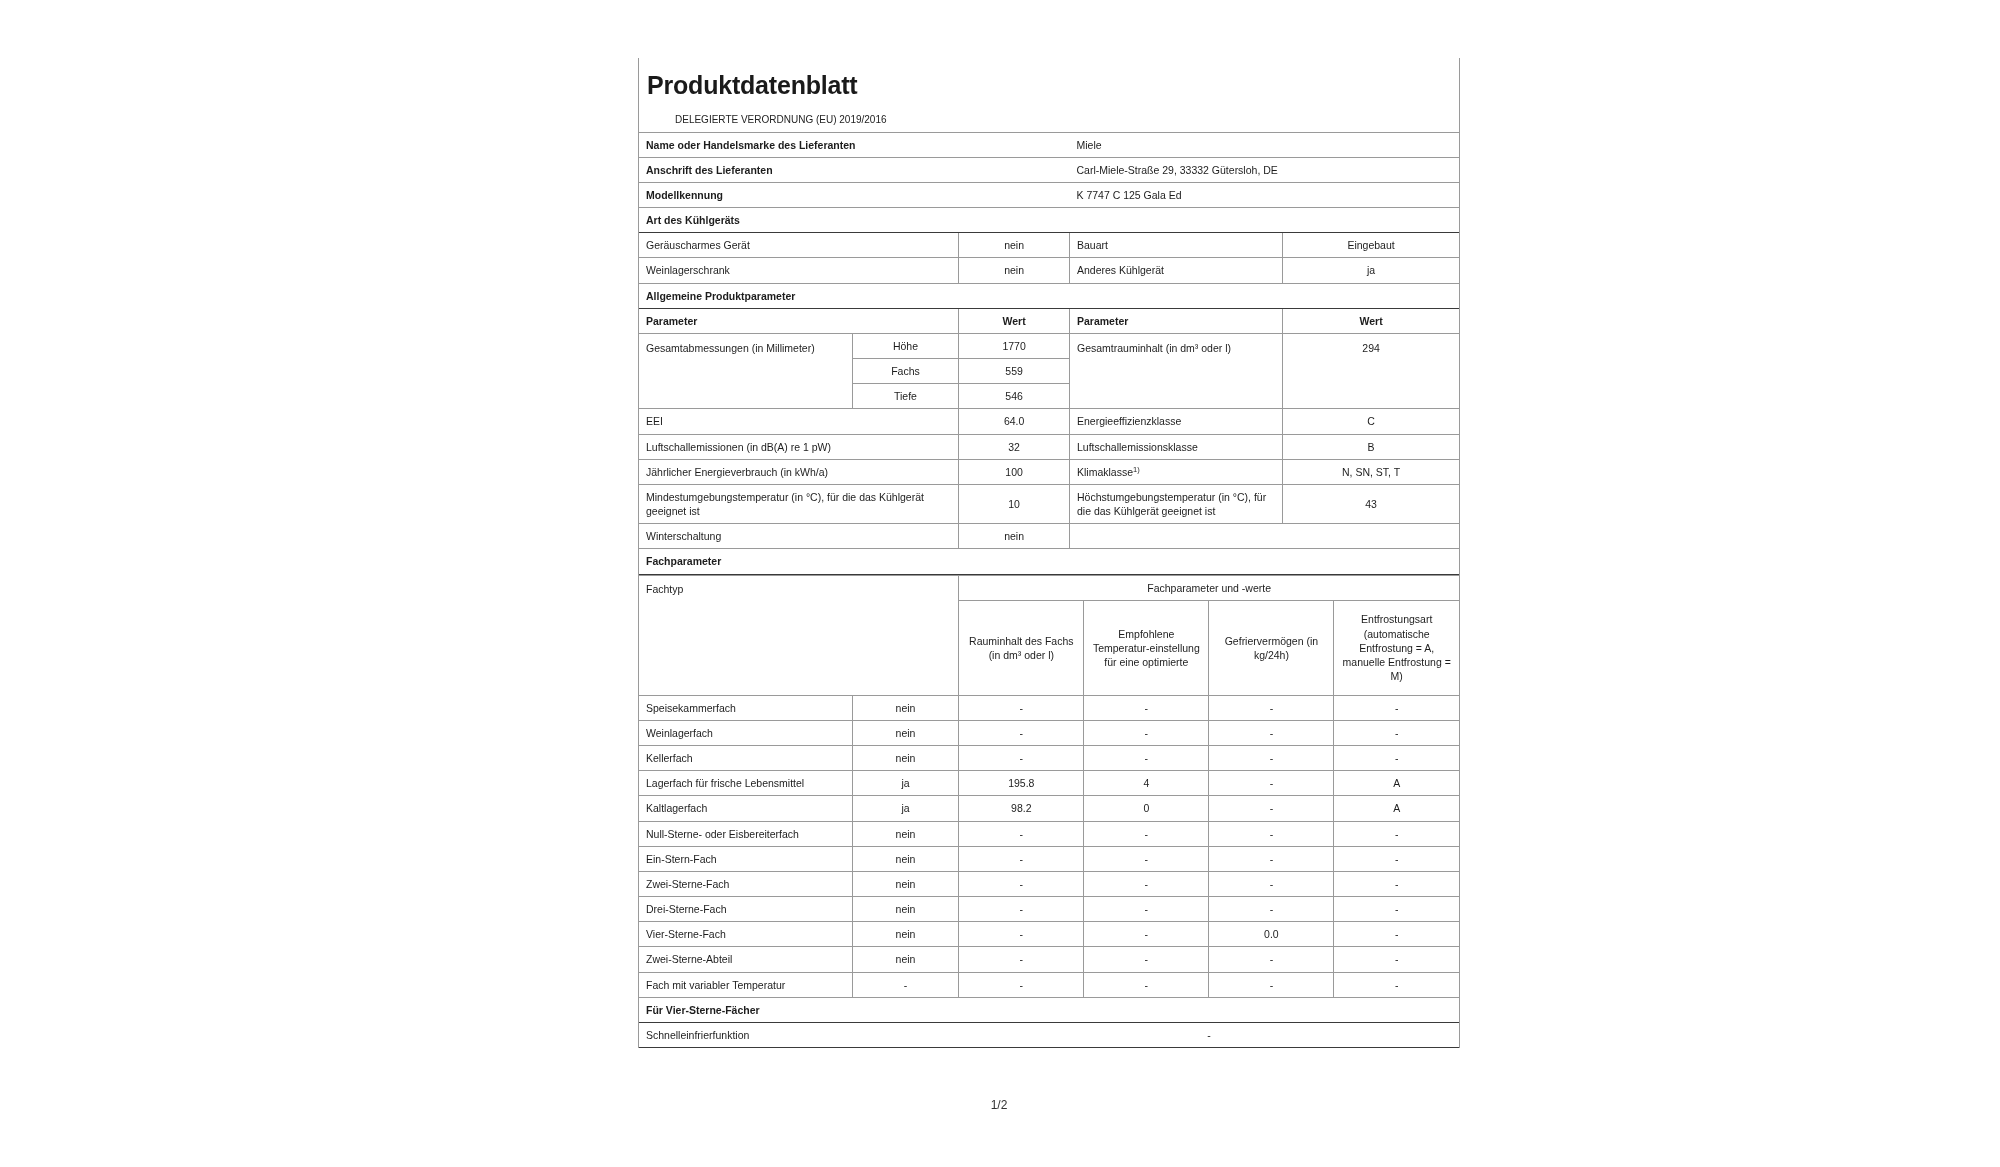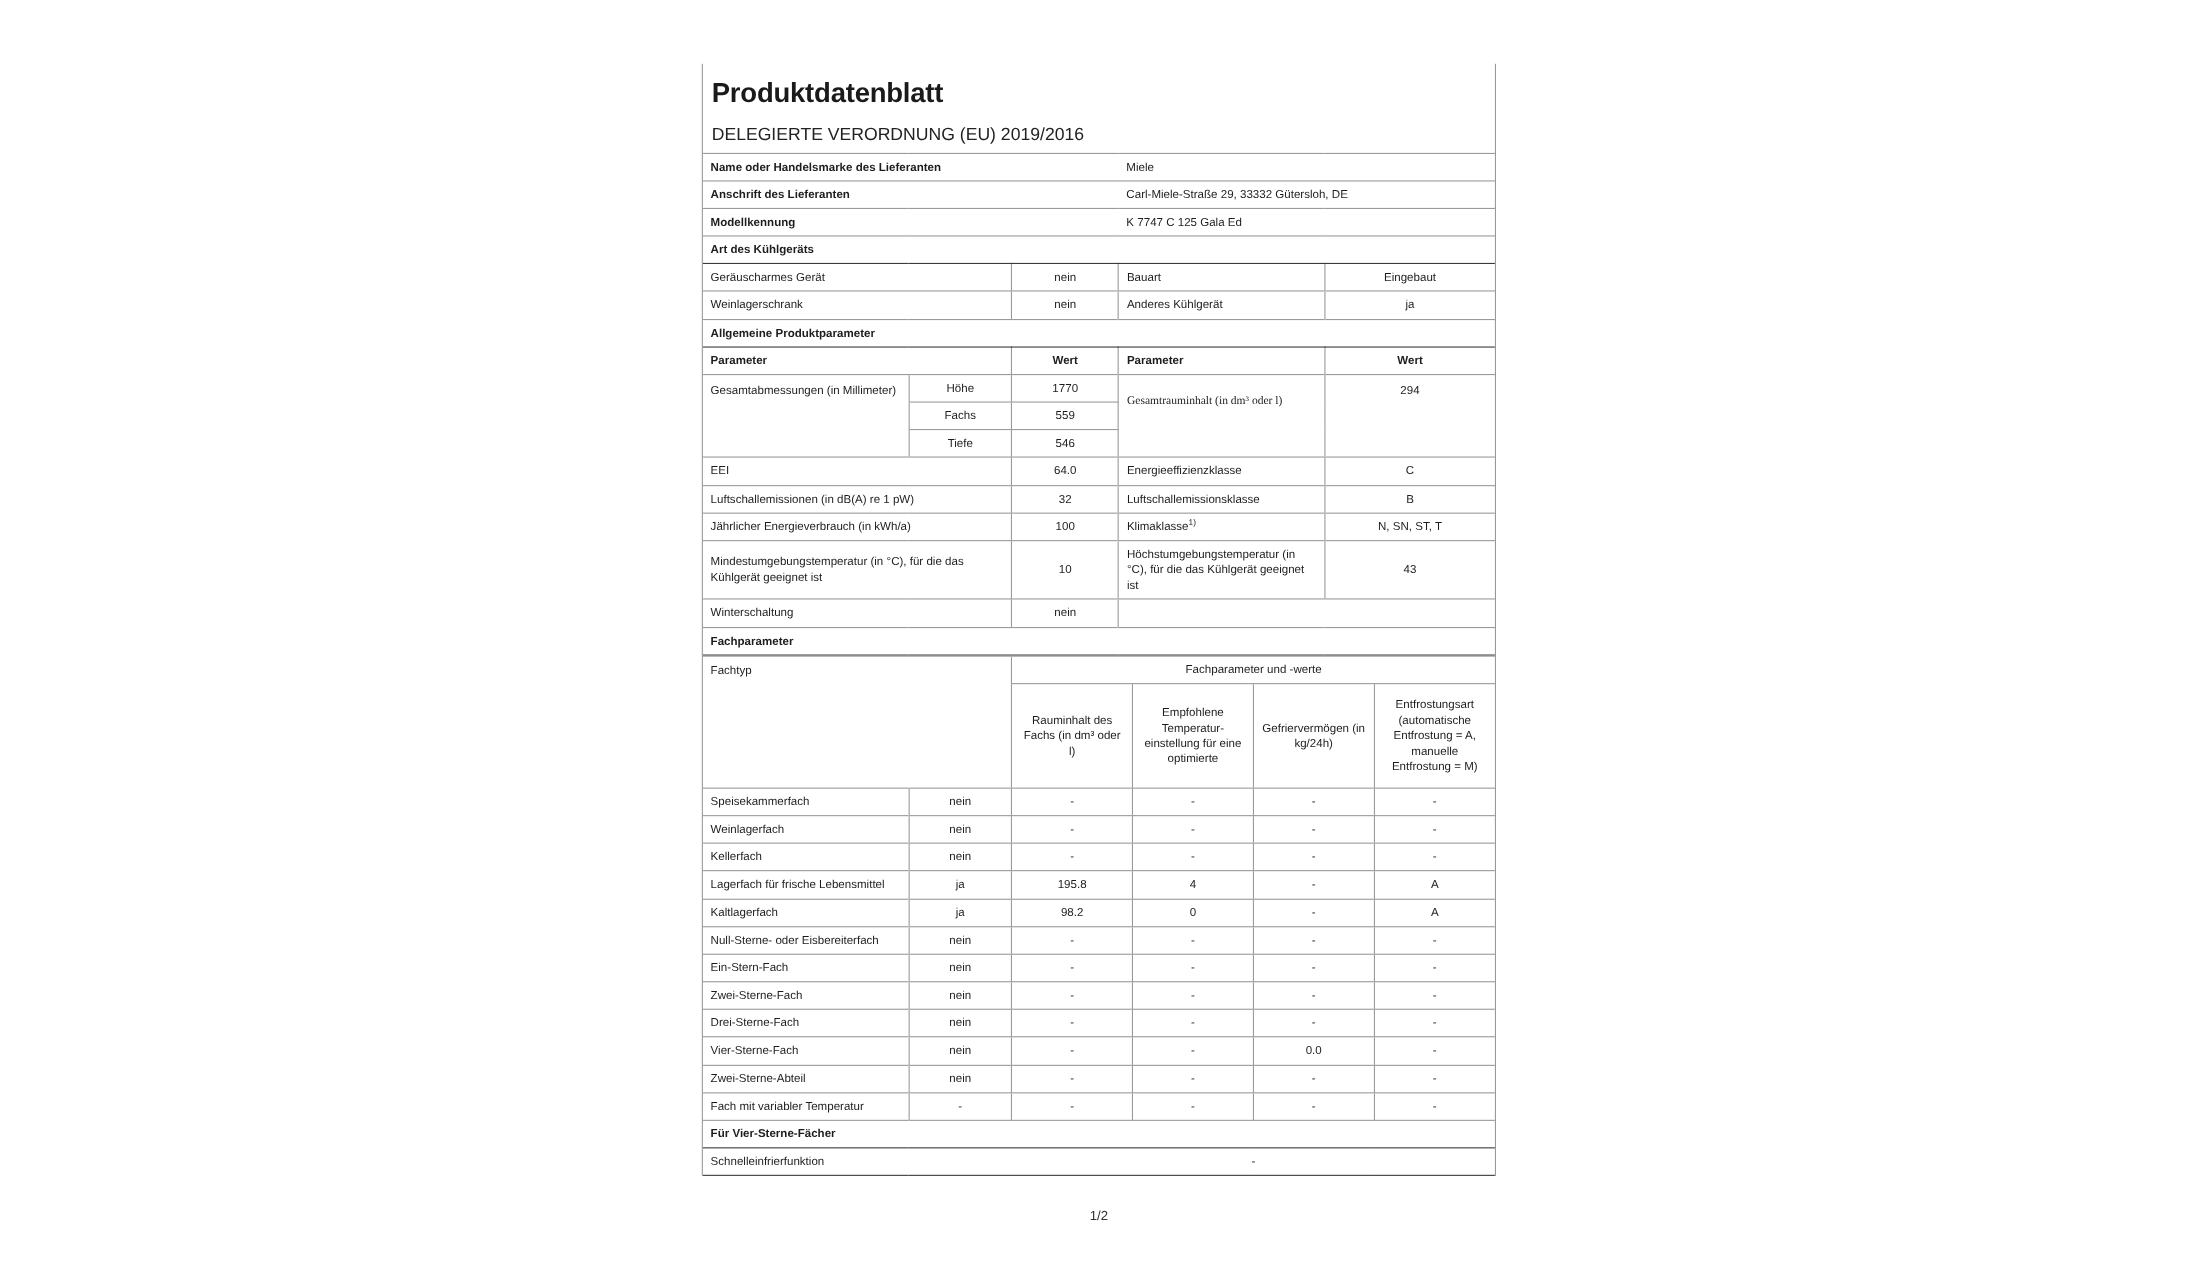--- a/index.html
+++ b/index.html
@@ -13,39 +13,40 @@
   body {
     font-family: "Liberation Sans", sans-serif;
     color: #1a1a1a;
     -webkit-font-smoothing: antialiased;
   }
 
   .page {
     position: absolute;
     left: 638px;
     top: 58px;
-    width: 722px;
+    width: 822px;
     box-sizing: border-box;
     border-left: 1.5px solid #9a9a9a;
     border-right: 1.5px solid #9a9a9a;
     background: #fff;
   }
 
   .title {
     font-size: 25px;
     font-weight: bold;
     letter-spacing: -0.2px;
     padding: 14px 0 12px 8px;
     line-height: 1.1;
   }
 
   .regline {
-    font-size: 16px;
+    font-size: 10px;
     padding: 2px 0 7px 8px;
     color: #222;
+    margin-left: 28px;
   }
 
   table.doc {
     width: 100%;
     border-collapse: collapse;
     table-layout: fixed;
   }
 
   table.doc td {
     font-size: 10.5px;
@@ -144,21 +145,21 @@
       <td class="hdr nb" colspan="2">Parameter</td>
       <td class="hdr c nb vl">Wert</td>
       <td class="hdr nb vl">Parameter</td>
       <td class="hdr c nb vl">Wert</td>
     </tr>
 
     <tr>
       <td rowspan="3" style="vertical-align:top;padding-top:7px;">Gesamtabmessungen (in Millimeter)</td>
       <td class="c vl">Höhe</td>
       <td class="c vl">1770</td>
-      <td rowspan="3" class="vl" style="vertical-align:top;padding-top:17px;font-family:Liberation Serif, serif;">Gesamtrauminhalt (in dm³ oder l)</td>
+      <td rowspan="3" class="vl" style="vertical-align:top;padding-top:7px;">Gesamtrauminhalt (in dm³ oder l)</td>
       <td rowspan="3" class="c vl" style="vertical-align:top;padding-top:7px;">294</td>
     </tr>
     <tr>
       <td class="c vl">Fachs</td>
       <td class="c vl">559</td>
     </tr>
     <tr>
       <td class="c vl">Tiefe</td>
       <td class="c vl">546</td>
     </tr>

